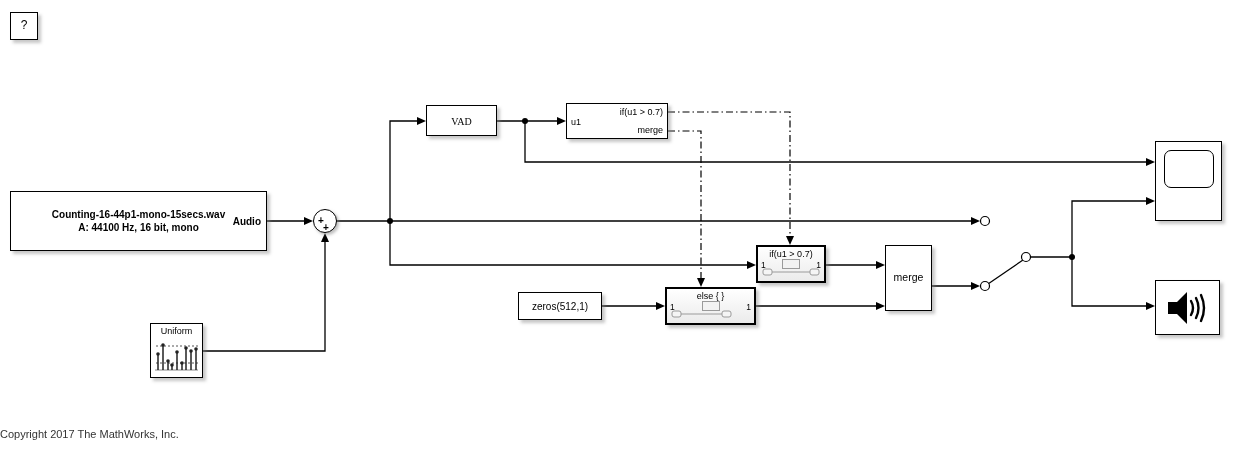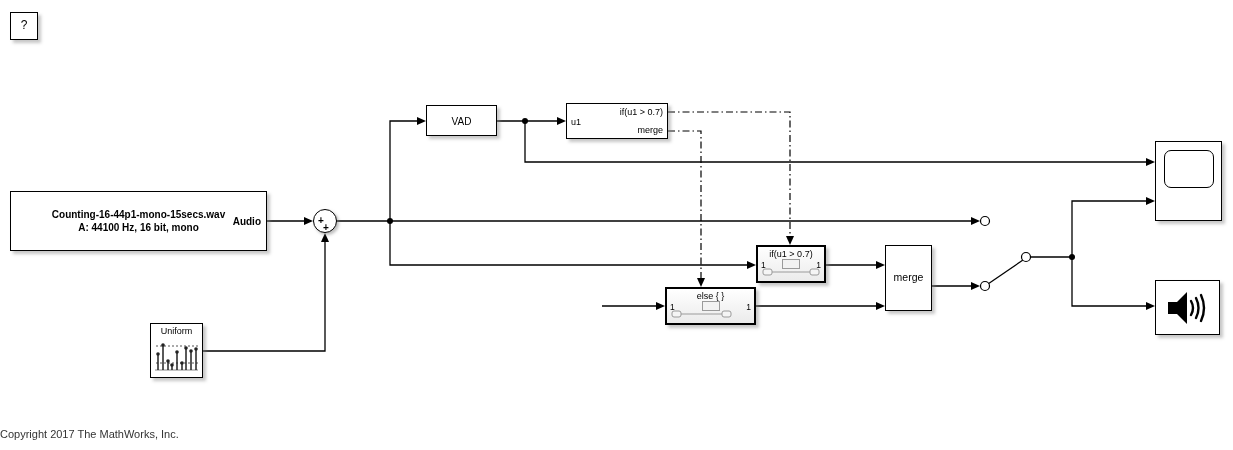--- a/index.html
+++ b/index.html
@@ -154,30 +154,33 @@
           <circle cx="18" cy="26" r="1.8"></circle>
         <circle cx="23" cy="13" r="1.8"></circle>
           <circle cx="28" cy="24" r="1.8"></circle>
         <circle cx="32" cy="9" r="1.8"></circle>
           <circle cx="37" cy="12" r="1.8"></circle>
         <circle cx="42" cy="10" r="1.8"></circle>
       </g>
     </svg>
   </div>
 
-  <div class="blk" style="left:426px;top:105px;width:71px;height:31px;font-size:10px;">
+  <div class="blk" style="left:426px;top:105px;width:71px;height:31px;font-size:10px;font-family:Liberation Serif, serif;">
     <div class="center-text">VAD</div>
   </div>
 
   <div class="blk" style="left:566px;top:103px;width:102px;height:36px;font-size:9px;">
     <span class="blk-label" style="left:4px;top:13px;">u1</span>
     <span class="blk-label" style="right:4px;top:3px;">if(u1 &gt; 0.7)</span>
     <span class="blk-label" style="right:4px;bottom:3px;">merge</span>
   </div>
 
+  <div class="blk" style="left:518px;top:292px;width:84px;height:28px;font-size:10px;">
+    <div class="center-text">zeros(512,1)</div>
+  </div>
 
   <div class="blk action" style="left:756px;top:245px;width:70px;height:38px;">
     <div class="aport"></div>
     <div class="title">if(u1 &gt; 0.7)</div>
     <span class="pnum" style="left:3px;">1</span>
     <span class="pnum" style="right:3px;">1</span>
     <svg width="62" height="12" viewBox="0 0 62 12">
       <line x1="8" y1="6" x2="54" y2="6" stroke="#9a9a9a" stroke-width="1"></line>
       <rect x="3" y="3" width="9" height="6" rx="2" fill="#f5f5f5" stroke="#9a9a9a"></rect>
       <rect x="50" y="3" width="9" height="6" rx="2" fill="#f5f5f5" stroke="#9a9a9a"></rect>

